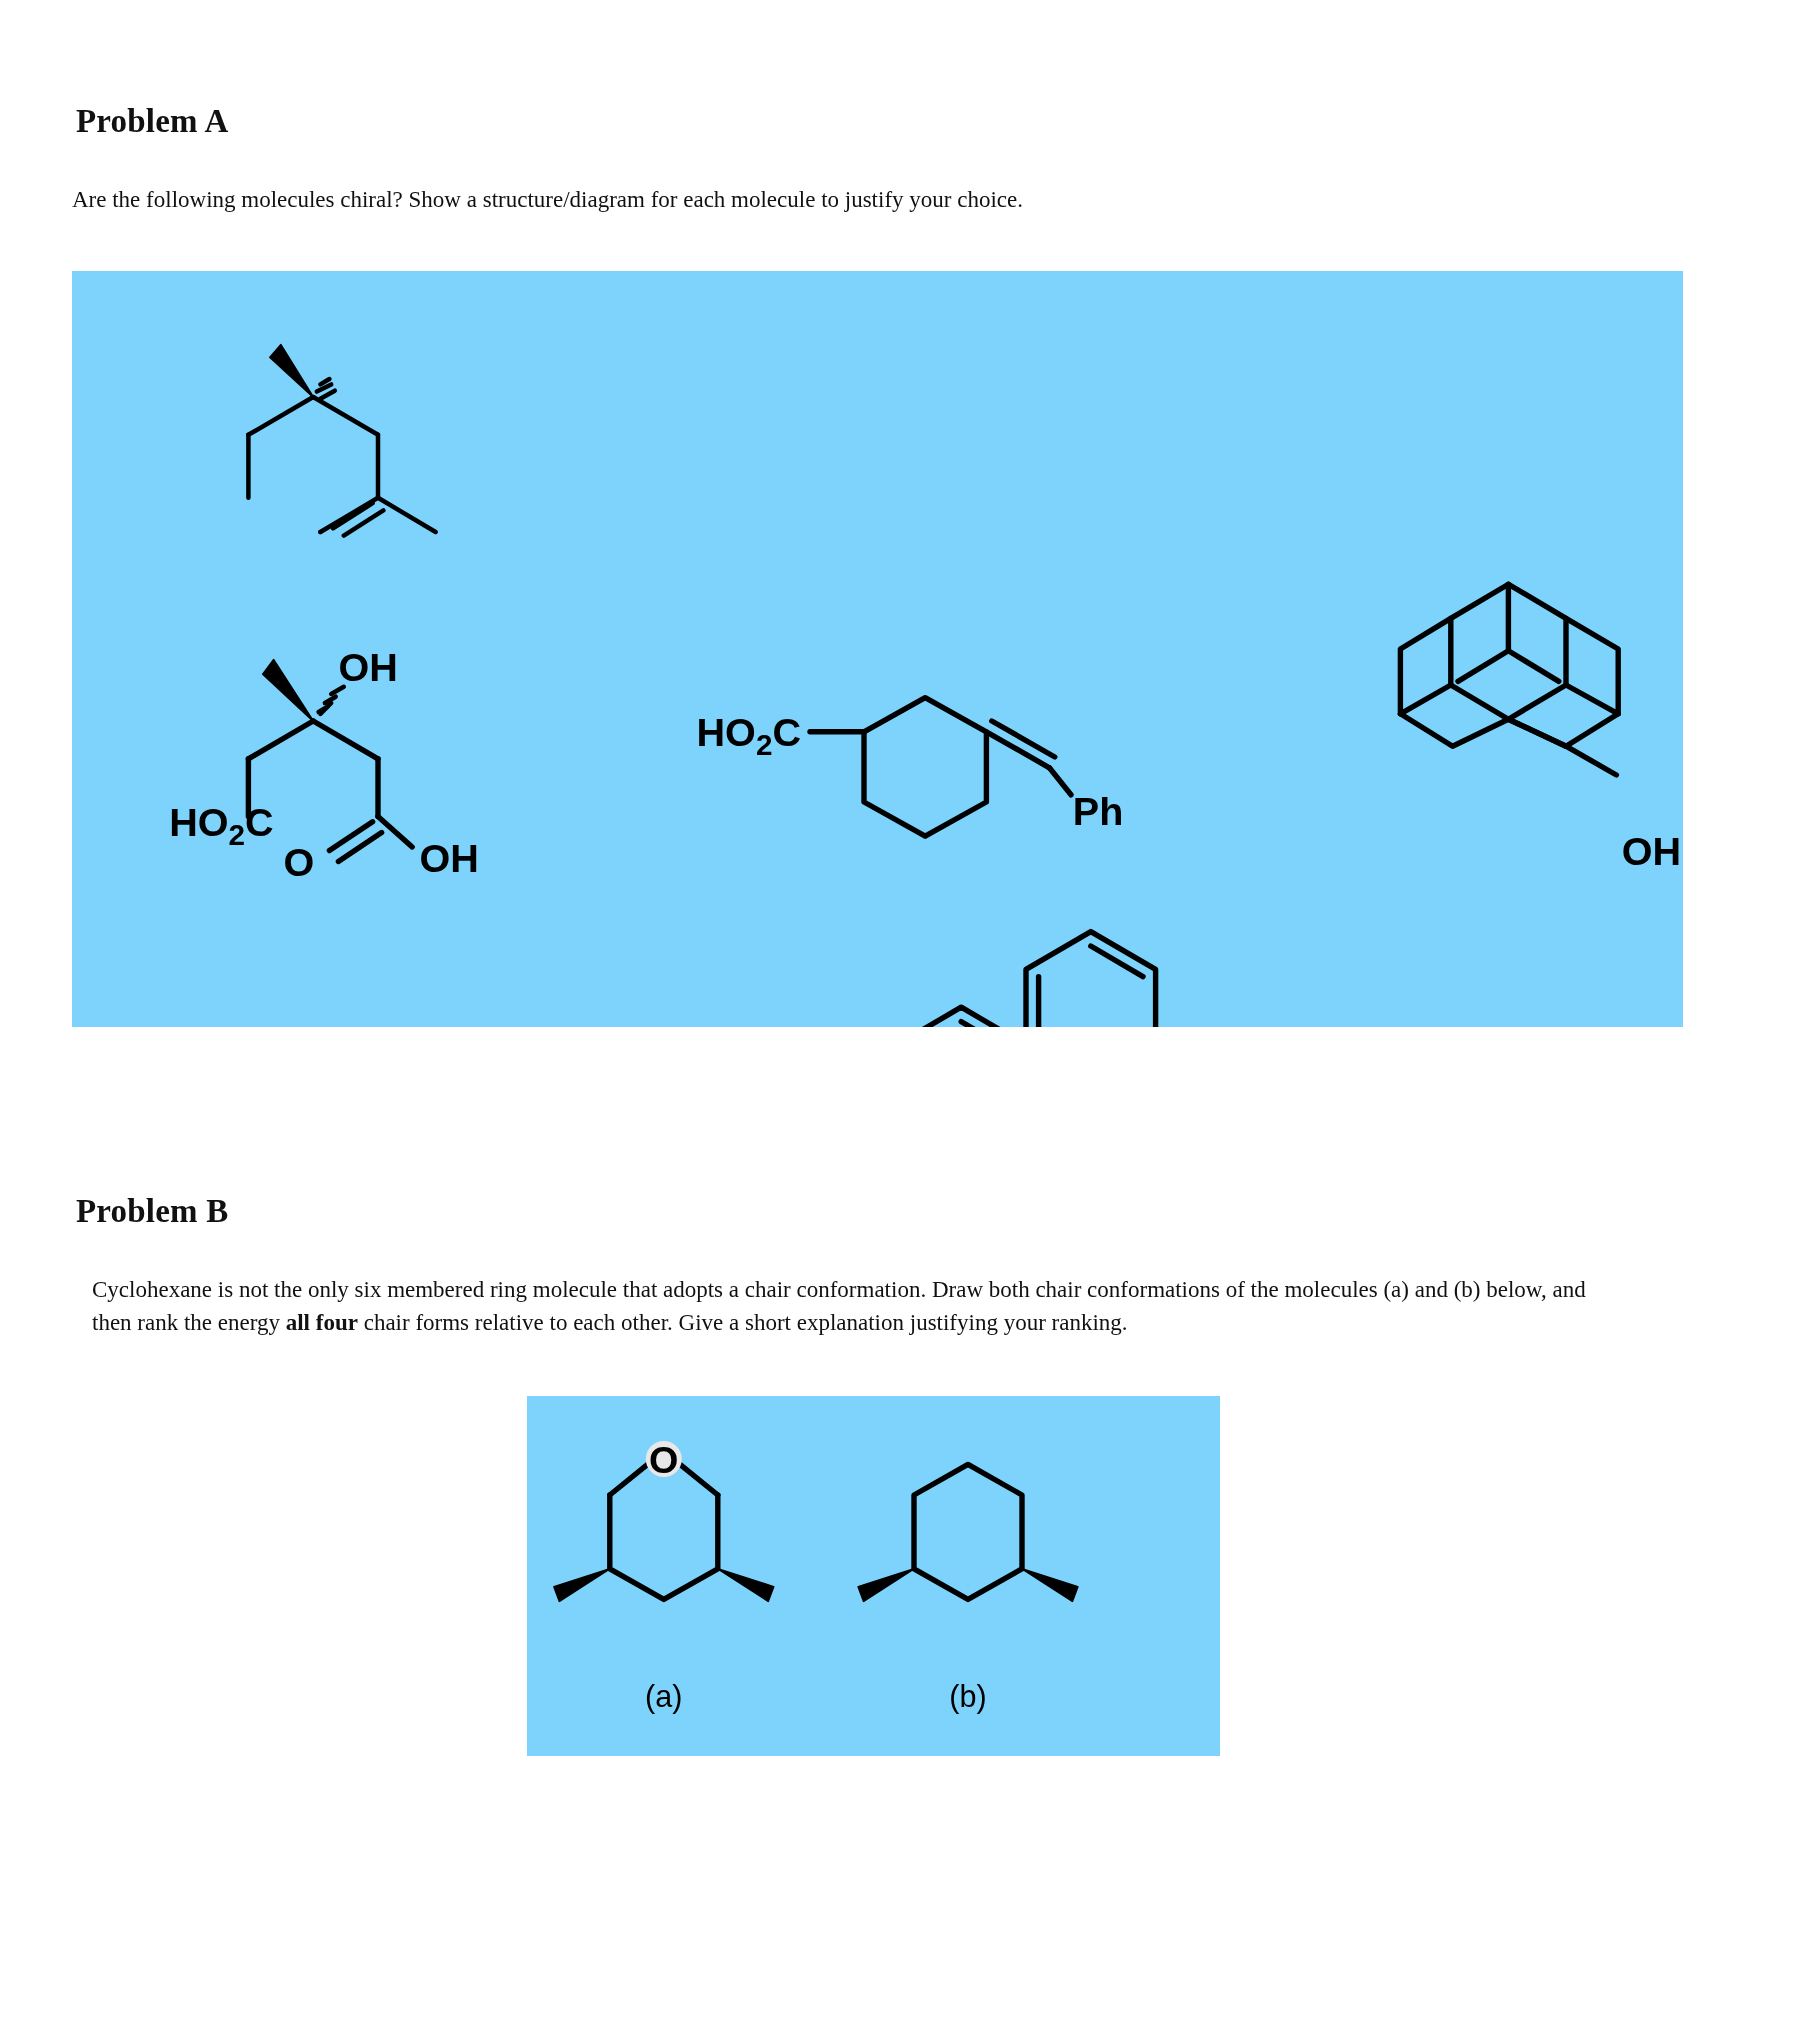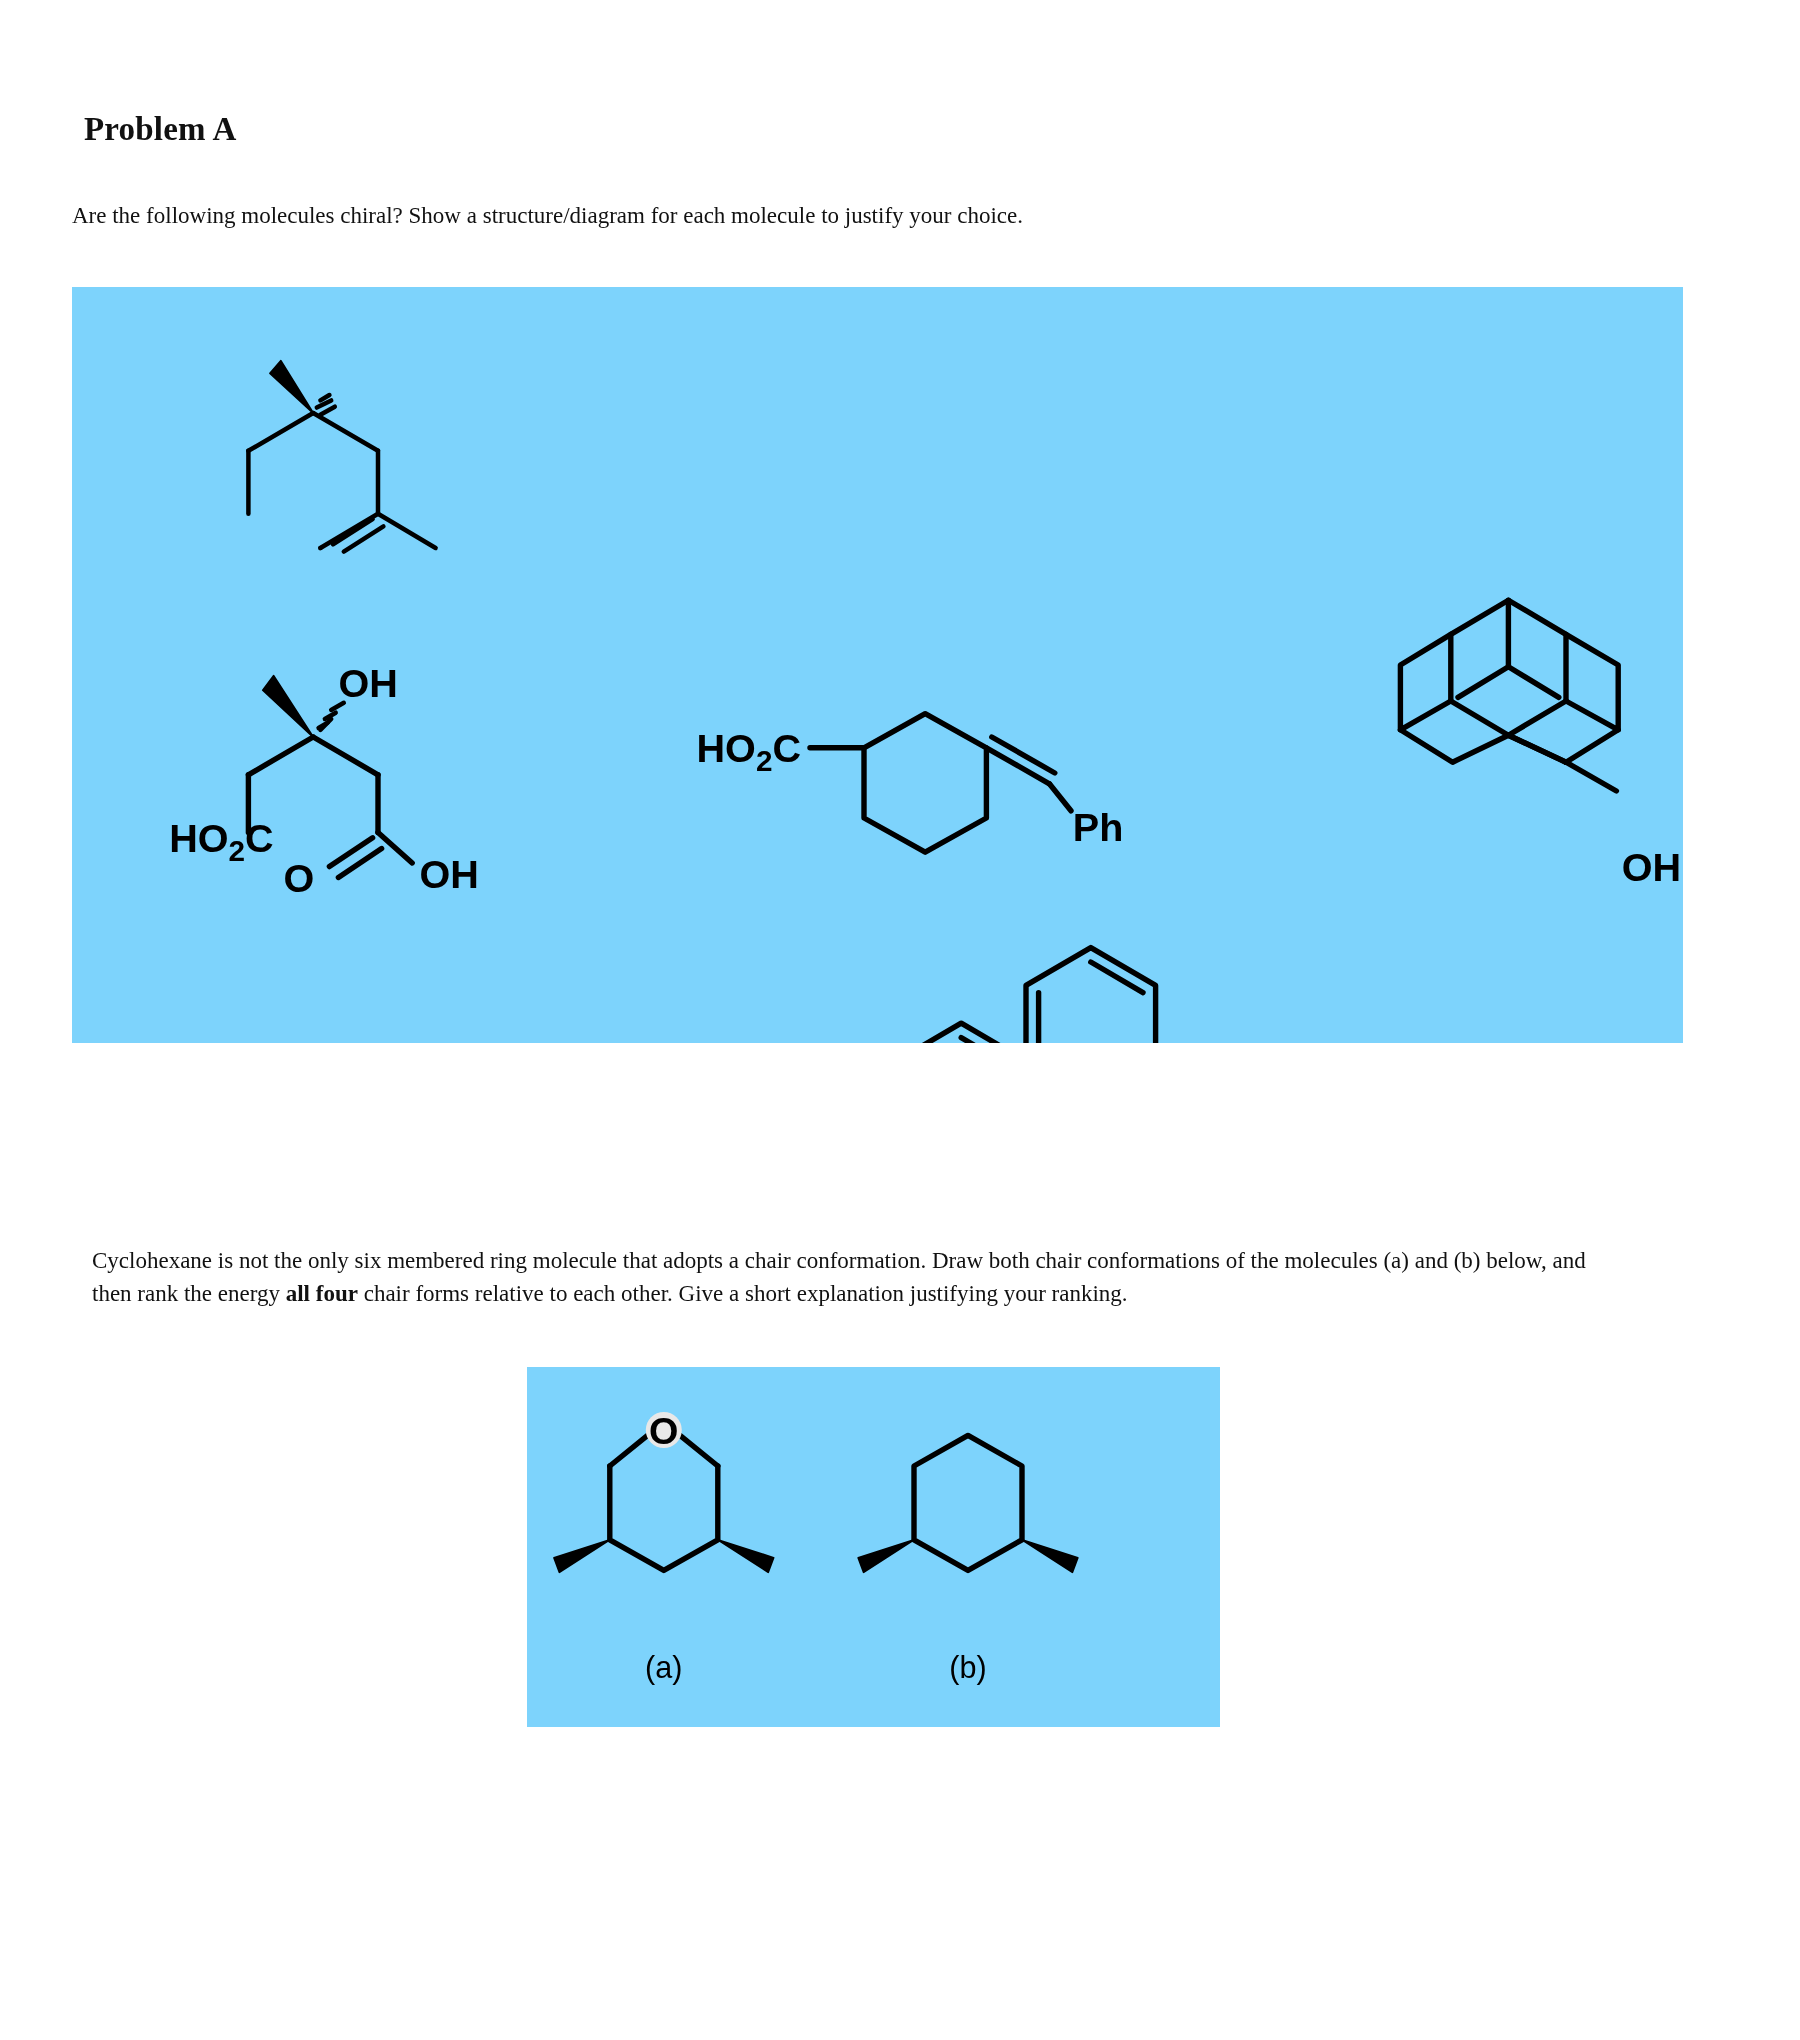--- a/index.html
+++ b/index.html
@@ -22,21 +22,21 @@
     position: relative;
   }
   .content {
     margin: 0 72px;
     width: 1611px;
   }
   h2.problem-title {
     font-family: "Liberation Serif", serif;
     font-weight: bold;
     font-size: 33px;
-    margin: 12px;
+    margin: 4px;
     padding: 0;
     letter-spacing: 0.2px;
   }
   .spacer-title-top { height: 99px; }
   .para {
     font-size: 23px;
     line-height: 1.36;
     margin: 0;
     padding: 0;
     text-align: left;
@@ -229,20 +229,21 @@
         <circle cx="620" cy="1024" r="22" fill="#e8e8e8" stroke="none"></circle>
         <text class="chem-label" x="620" y="1040" font-size="44" fill="#000000" text-anchor="middle">O</text>
         <circle cx="900" cy="1000" r="22" fill="#e8e8e8" stroke="none"></circle>
         <text class="chem-label" x="900" y="1016" font-size="44" fill="#000000" text-anchor="middle">O</text>
       </svg>
     </div>
 
     <div class="gap-lg"></div>
     <div style="height:63px;"></div>
 
+    <h2 class="problem-title">Problem B</h2>
 
     <div class="gap-sm"></div>
 
     <p class="para b" style="max-width:1530px;margin-left:20px;">
       <span>Cyclohexane is not the only six membered ring molecule that adopts a chair conformation. Draw both chair conformations of the molecules (a) and (b) below, and then rank the energy </span><b>all four</b><span> chair forms relative to each other. Give a short explanation justifying your ranking.</span>
     </p>
 
     <div class="gap-md"></div>
 
     <div class="figure-box" id="figB">

